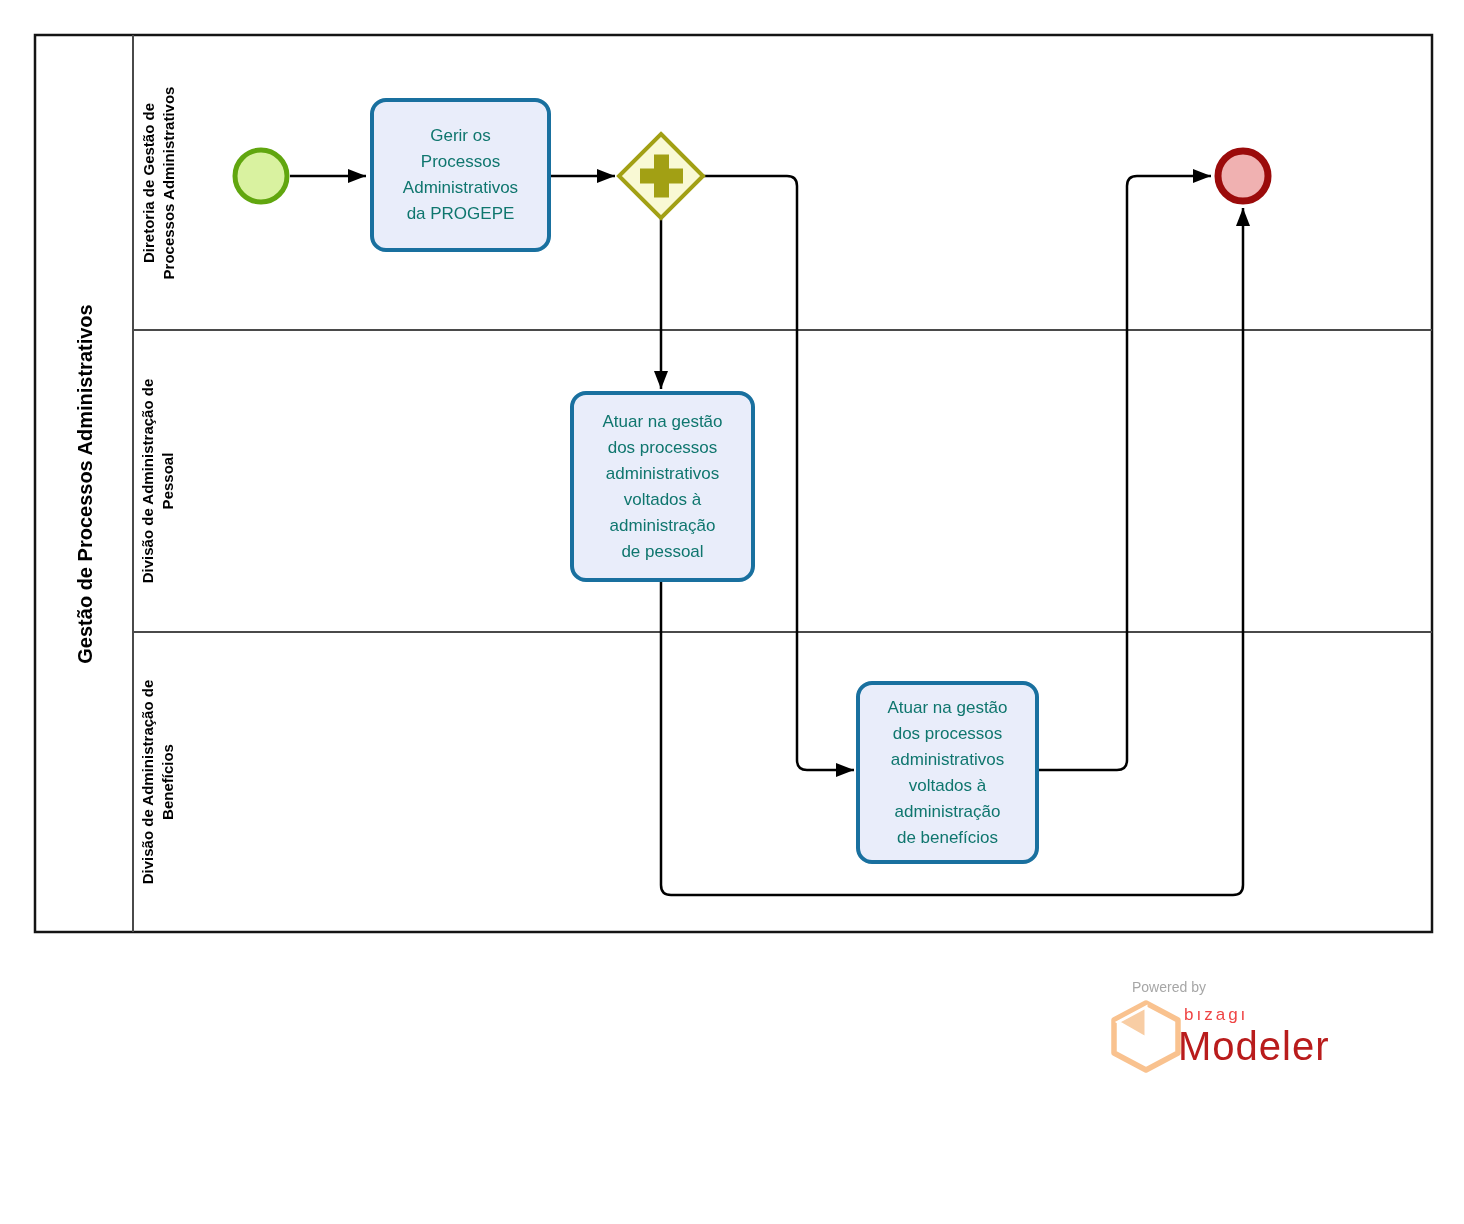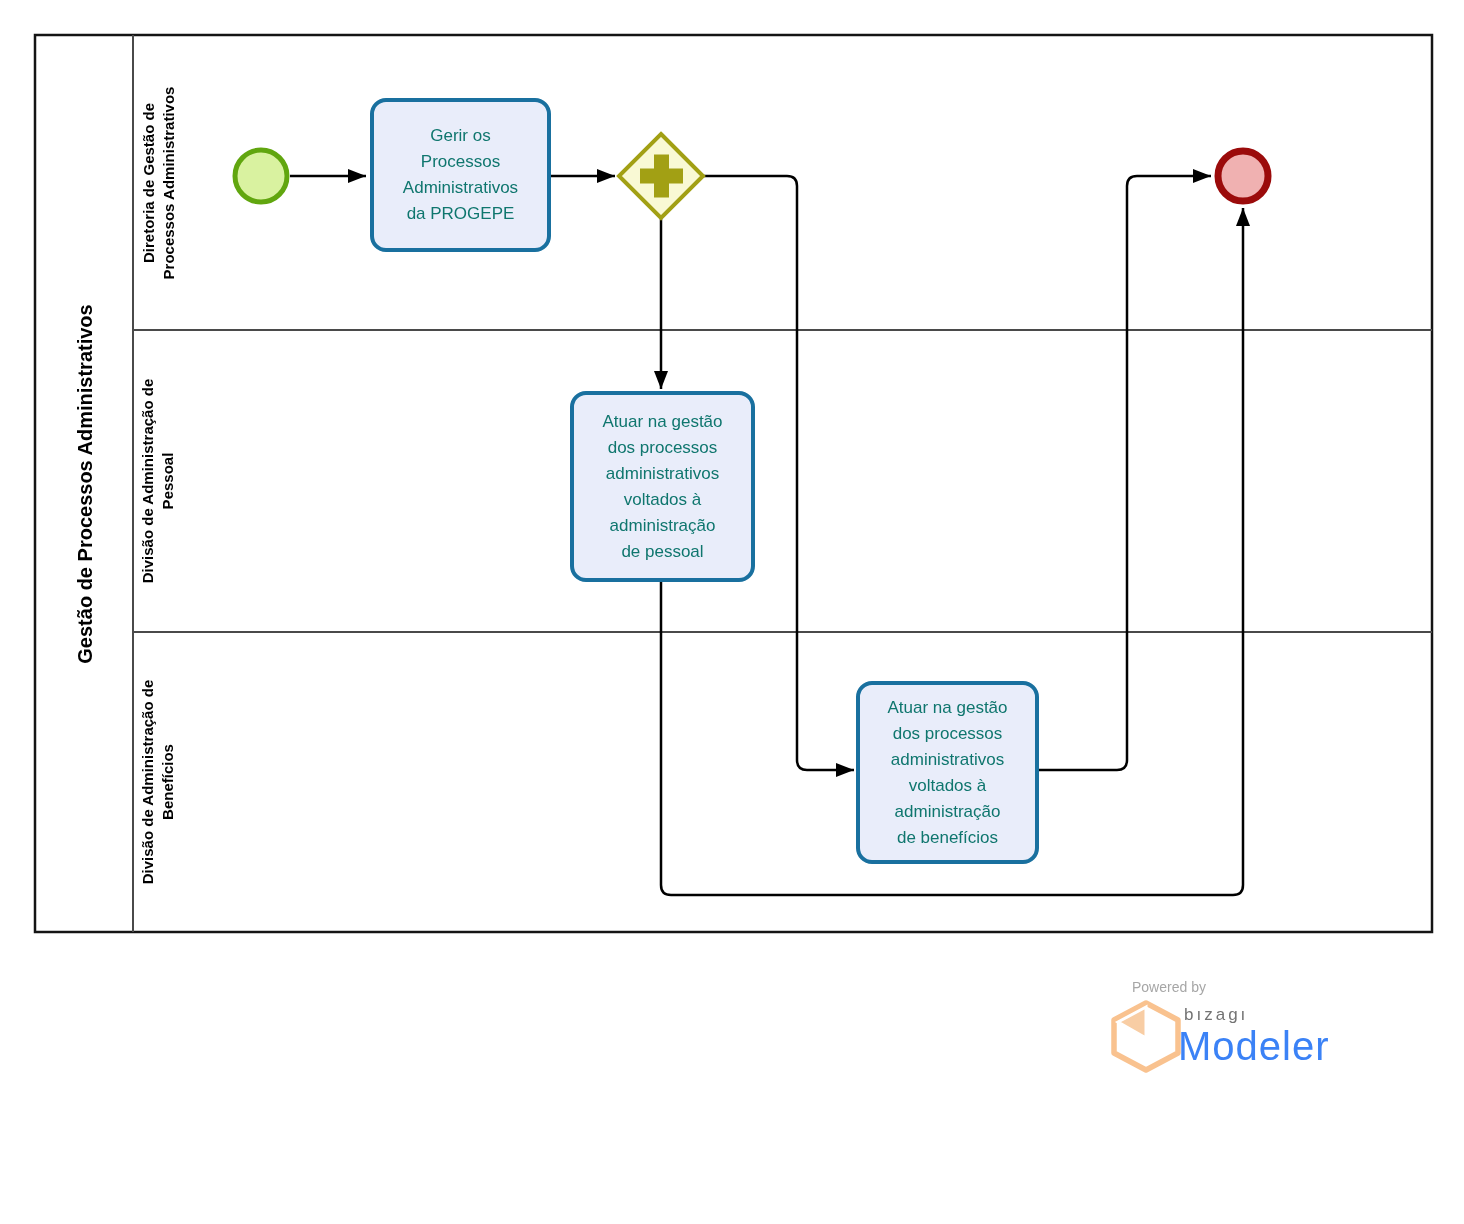--- a/index.html
+++ b/index.html
@@ -21,23 +21,23 @@
   .gateway-shape { fill: #f9f9d4; stroke: #a2a014; stroke-width: 4; }
   .gateway-plus { fill: #a2a014; }
 
   .overlay { position: absolute; display: flex; align-items: center; justify-content: center;
              text-align: center; white-space: pre-line; }
   .pool-title { font-size: 20px; font-weight: bold; color: #000; transform: rotate(-90deg); }
   .lane-label { font-size: 15px; font-weight: bold; color: #000; line-height: 20px; transform: rotate(-90deg); }
   .task-label { font-size: 17px; line-height: 26px; color: #0f766e; }
 
   .powered-by { position: absolute; left: 1112px; top: 979px; font-size: 14px; color: #a6a6a6; margin-left: 20px; }
-  .brand-text { position: absolute; left: 1184px; top: 1005px; font-size: 17px; color: #737373;
+  .brand-text { position: absolute; left: 1184px; top: 1005px; font-size: 17px; color: #ef4444;
                 letter-spacing: 3px; }
-  .product-text { position: absolute; left: 1178px; top: 1024px; font-size: 40px; color: #3b82f6;
+  .product-text { position: absolute; left: 1178px; top: 1024px; font-size: 40px; color: #b91c1c;
                   letter-spacing: 1px; }
 </style>
 </head>
 <body>
 
 <div id="canvas">
 
   <svg id="diagram-svg" width="1464" height="1224" viewBox="0 0 1464 1224">
     <defs>
       <marker id="arrow" markerUnits="userSpaceOnUse" markerWidth="18" markerHeight="14" refX="18" refY="7" orient="auto">

